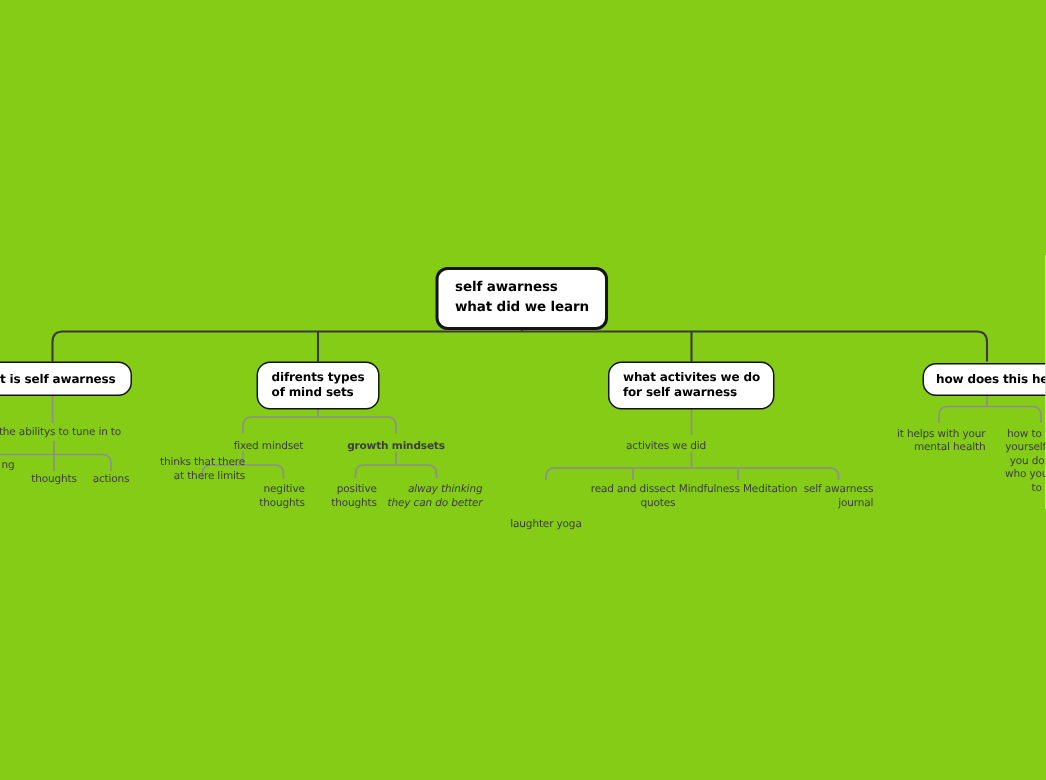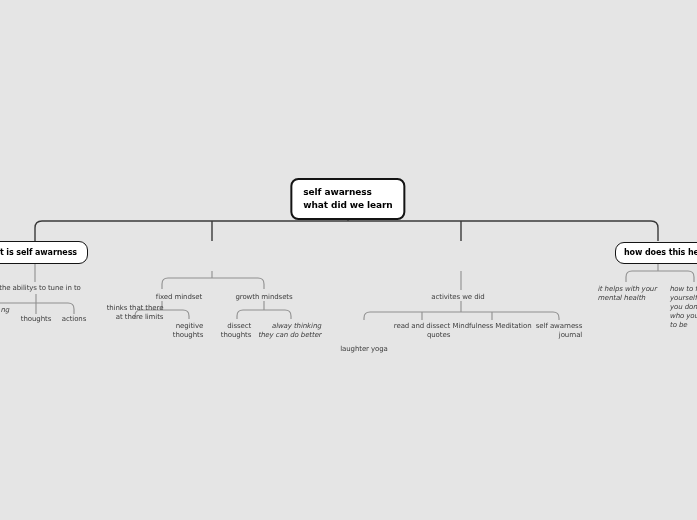--- a/index.html
+++ b/index.html
@@ -1,33 +1,33 @@
 <!DOCTYPE html>
 <html><head>
 <meta charset="utf-8">
 <style>
   html,body{margin:0;padding:0;background:#fff;}
   #canvas{
     position:relative;width:697px;height:520px;overflow:hidden;
-    background:#e5e5e5;font-family:"DejaVu Sans",sans-serif;
+    background:#84cc16;font-family:"DejaVu Sans",sans-serif;
   }
   #wires{position:absolute;left:0;top:0;pointer-events:none;}
   .node{
     position:absolute;background:#fff;border:1.4px solid #141414;border-radius:9px;
     font-weight:bold;font-size:8px;line-height:10px;color:#000;
     padding:5px 9px;white-space:pre;box-sizing:border-box;letter-spacing:-0.1px;
   }
   .node.center{transform:translateX(-50%);}
   .node.root{border-width:2px;font-size:9px;line-height:13px;padding:6px 11px;border-radius:8px;}
   .lbl{
     position:absolute;font-size:7px;line-height:9px;color:#3d3d3d;
     white-space:pre;text-align:right;letter-spacing:-0.1px;
   }
   .lbl.center{transform:translateX(-50%);}
-  .lbl.left{text-align:left;font-style:italic;}
+  .lbl.left{text-align:right;}
 </style>
 </head>
 <body>
 
 <div id="canvas">
 
   <svg id="wires" width="697" height="520">
 
     <g stroke="#3a3a3a" stroke-width="1.4" fill="none">
       <path d="M348,217 V221"></path>
@@ -63,32 +63,36 @@
 
   <div class="node root center" style="left:348px;top:178px;">self awarness
 what did we learn</div>
 
   <div class="node" style="left:-26px;top:241px;width:114px;text-align:right;padding:6px 10px 0 0;height:23px;">hat is self awarness</div>
   <div class="lbl center" style="left:40px;top:284px;">the abilitys to tune in to</div>
   <div class="lbl left" style="left:1px;top:306px;">ng</div>
   <div class="lbl center" style="left:36px;top:315px;">thoughts</div>
   <div class="lbl center" style="left:74px;top:315px;">actions</div>
 
+  <div class="node center" style="left:212px;top:241px;">difrents types
+of mind sets</div>
   <div class="lbl center" style="left:179px;top:293px;">fixed mindset</div>
   <div class="lbl center" style="left:135px;top:304px;">thinks that there
 at there limits</div>
   <div class="lbl center" style="left:188px;top:322px;">negitive
 thoughts</div>
-  <div class="lbl center" style="left:264px;top:293px;">growth mindsets</div>
-  <div class="lbl center" style="left:236px;top:322px;">dissect
+  <div class="lbl center" style="left:264px;top:293px;font-weight:bold;">growth mindsets</div>
+  <div class="lbl center" style="left:236px;top:322px;">positive
 thoughts</div>
   <div class="lbl center" style="left:290px;top:322px;font-style:italic;">alway thinking
 they can do better</div>
 
-  <div class="lbl center" style="left:458px;top:293px;">activites we did</div>
+  <div class="node center" style="left:461px;top:241px;">what activites we do
+for self awarness</div>
+  <div class="lbl center" style="left:444px;top:293px;">activites we did</div>
   <div class="lbl center" style="left:364px;top:322px;margin-top:23px;">laughter yoga</div>
   <div class="lbl center" style="left:422px;top:322px;">read and dissect
 quotes</div>
   <div class="lbl center" style="left:492px;top:322px;">Mindfulness Meditation</div>
   <div class="lbl center" style="left:559px;top:322px;">self awarness
 journal</div>
 
   <div class="node" style="left:615px;top:242px;width:110px;height:22px;padding:5px 8px;">how does this help</div>
   <div class="lbl left" style="left:598px;top:285px;">it helps with your
 mental health</div>

